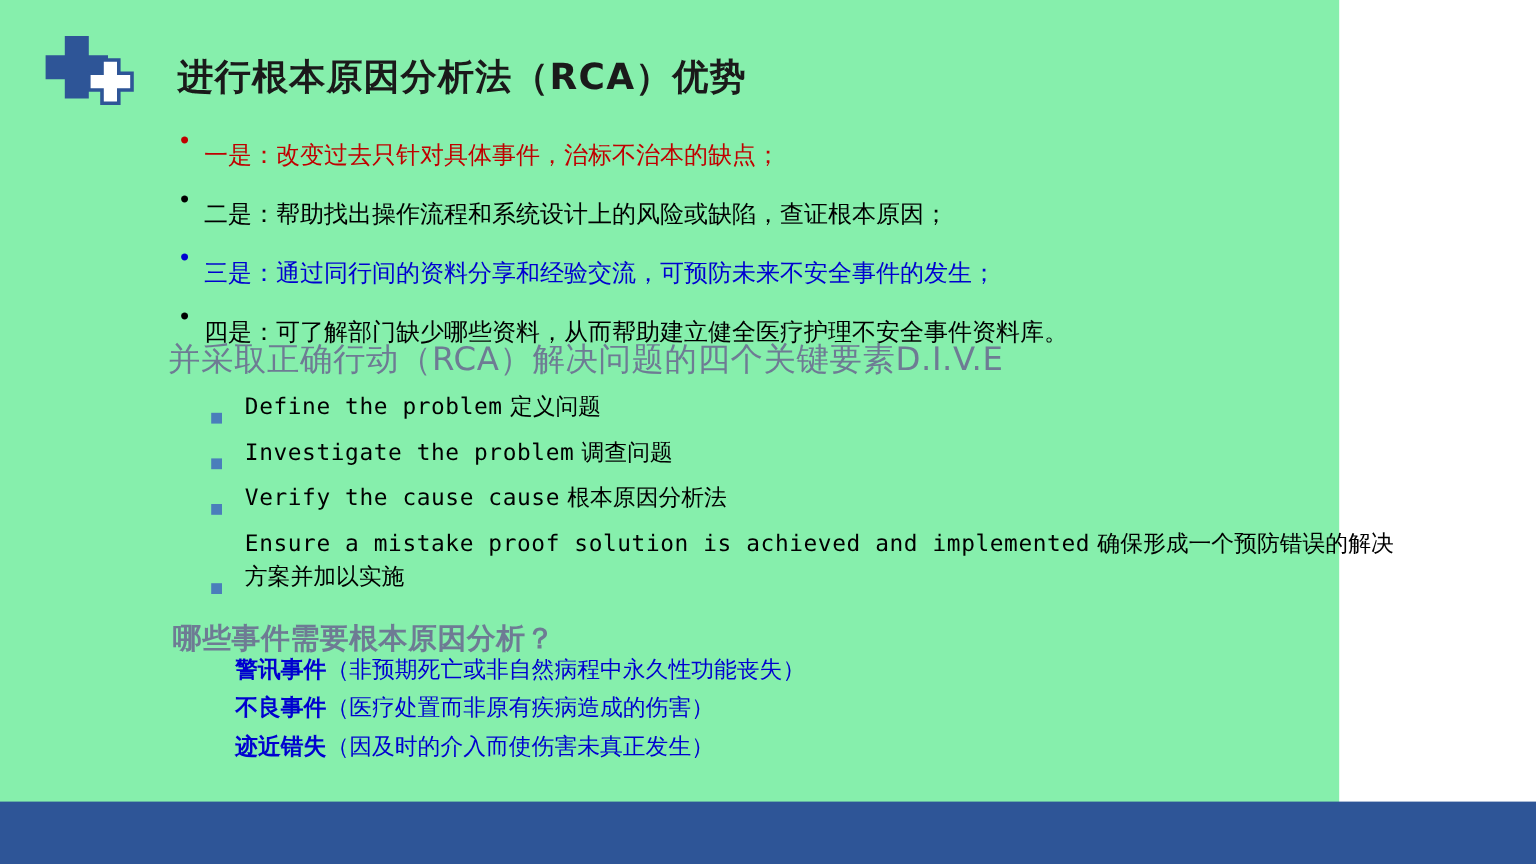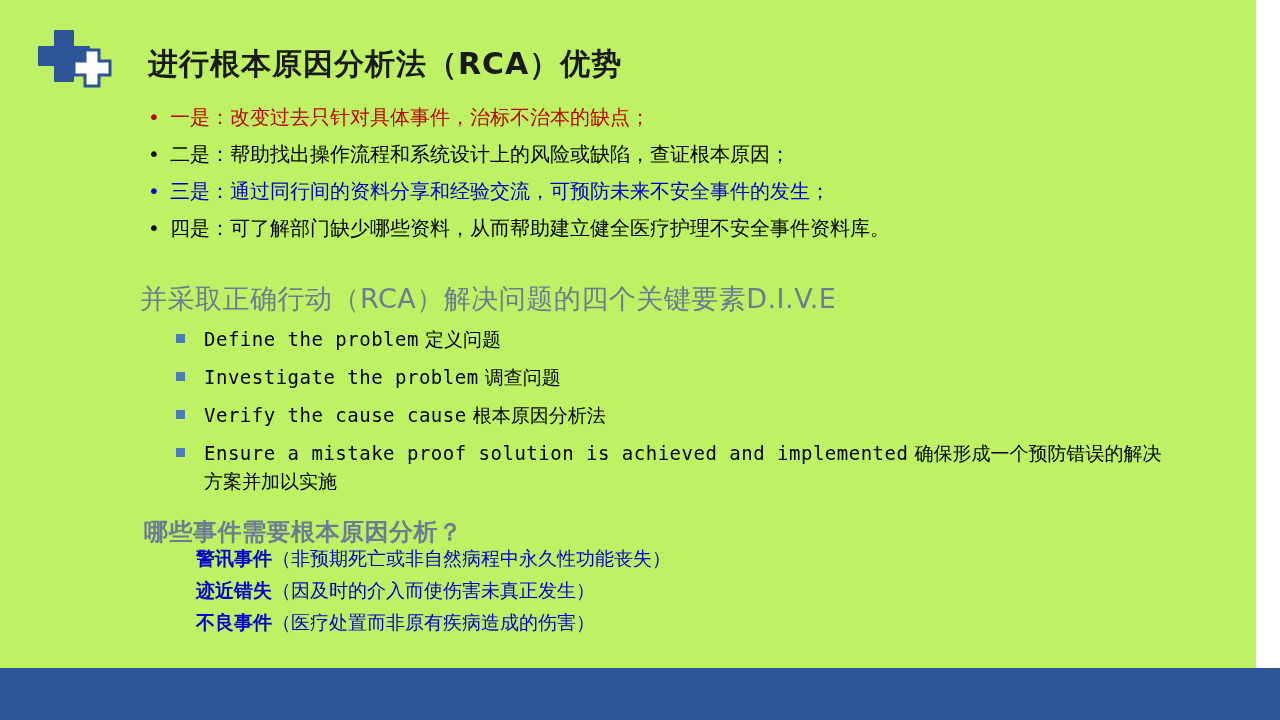--- a/index.html
+++ b/index.html
@@ -10,23 +10,23 @@
     width: 1280px;
     height: 720px;
     background: #ffffff;
     font-family: "Liberation Sans", sans-serif;
     overflow: hidden;
     position: relative;
   }
 
   .slide {
     position: relative;
-    width: 1256px;
+    width: 1116px;
     height: 720px;
-    background: #bef264;
+    background: #86efac;
   }
 
   
   .logo {
     position: absolute;
     left: 32px;
     top: 28px;
     width: 82px;
     height: 62px;
   }
@@ -59,21 +59,21 @@
     line-height: 26px;
     font-family: "DejaVu Sans", sans-serif;
   }
   .bullet-dot {
     width: 22px;
     flex: 0 0 22px;
     font-size: 20px;
     line-height: 26px;
     text-align: left;
   }
-  .bullet-text { flex: 1 1 auto; }
+  .bullet-text { flex: 1 1 auto; margin-top: 12px; }
 
   .c-red { color: #c00000; }
   .c-black { color: #000000; }
   .c-blue { color: #0000d0; }
 
   
   .section-heading {
     position: absolute;
     font-size: 27px;
     color: #6e7b94;
@@ -85,21 +85,21 @@
 
   
   .dive-list {
     position: absolute;
     left: 176px;
     top: 325px;
     width: 1000px;
   }
   .dive-row {
     display: flex;
-    align-items: flex-start;
+    align-items: flex-end;
     margin-bottom: 10px;
     font-size: 19px;
     line-height: 28px;
     color: #000;
     font-family: "DejaVu Sans Mono", monospace;
   }
   .dive-marker {
     width: 28px;
     flex: 0 0 28px;
     padding-top: 9px;
@@ -212,24 +212,24 @@
 
   <div class="section-heading" id="heading-which">哪些事件需要根本原因分析？</div>
 
   <div class="events-list">
 
     <div class="event-row">
       <span class="name">警讯事件</span><span class="desc">（非预期死亡或非自然病程中永久性功能丧失）</span>
     </div>
 
     <div class="event-row">
+      <span class="name">不良事件</span><span class="desc">（医疗处置而非原有疾病造成的伤害）</span>
+    </div>
+
+    <div class="event-row">
       <span class="name">迹近错失</span><span class="desc">（因及时的介入而使伤害未真正发生）</span>
     </div>
 
-    <div class="event-row">
-      <span class="name">不良事件</span><span class="desc">（医疗处置而非原有疾病造成的伤害）</span>
-    </div>
-
   </div>
 
   <div class="bottom-bar"></div>
 
 </div>
 
 </body></html>

